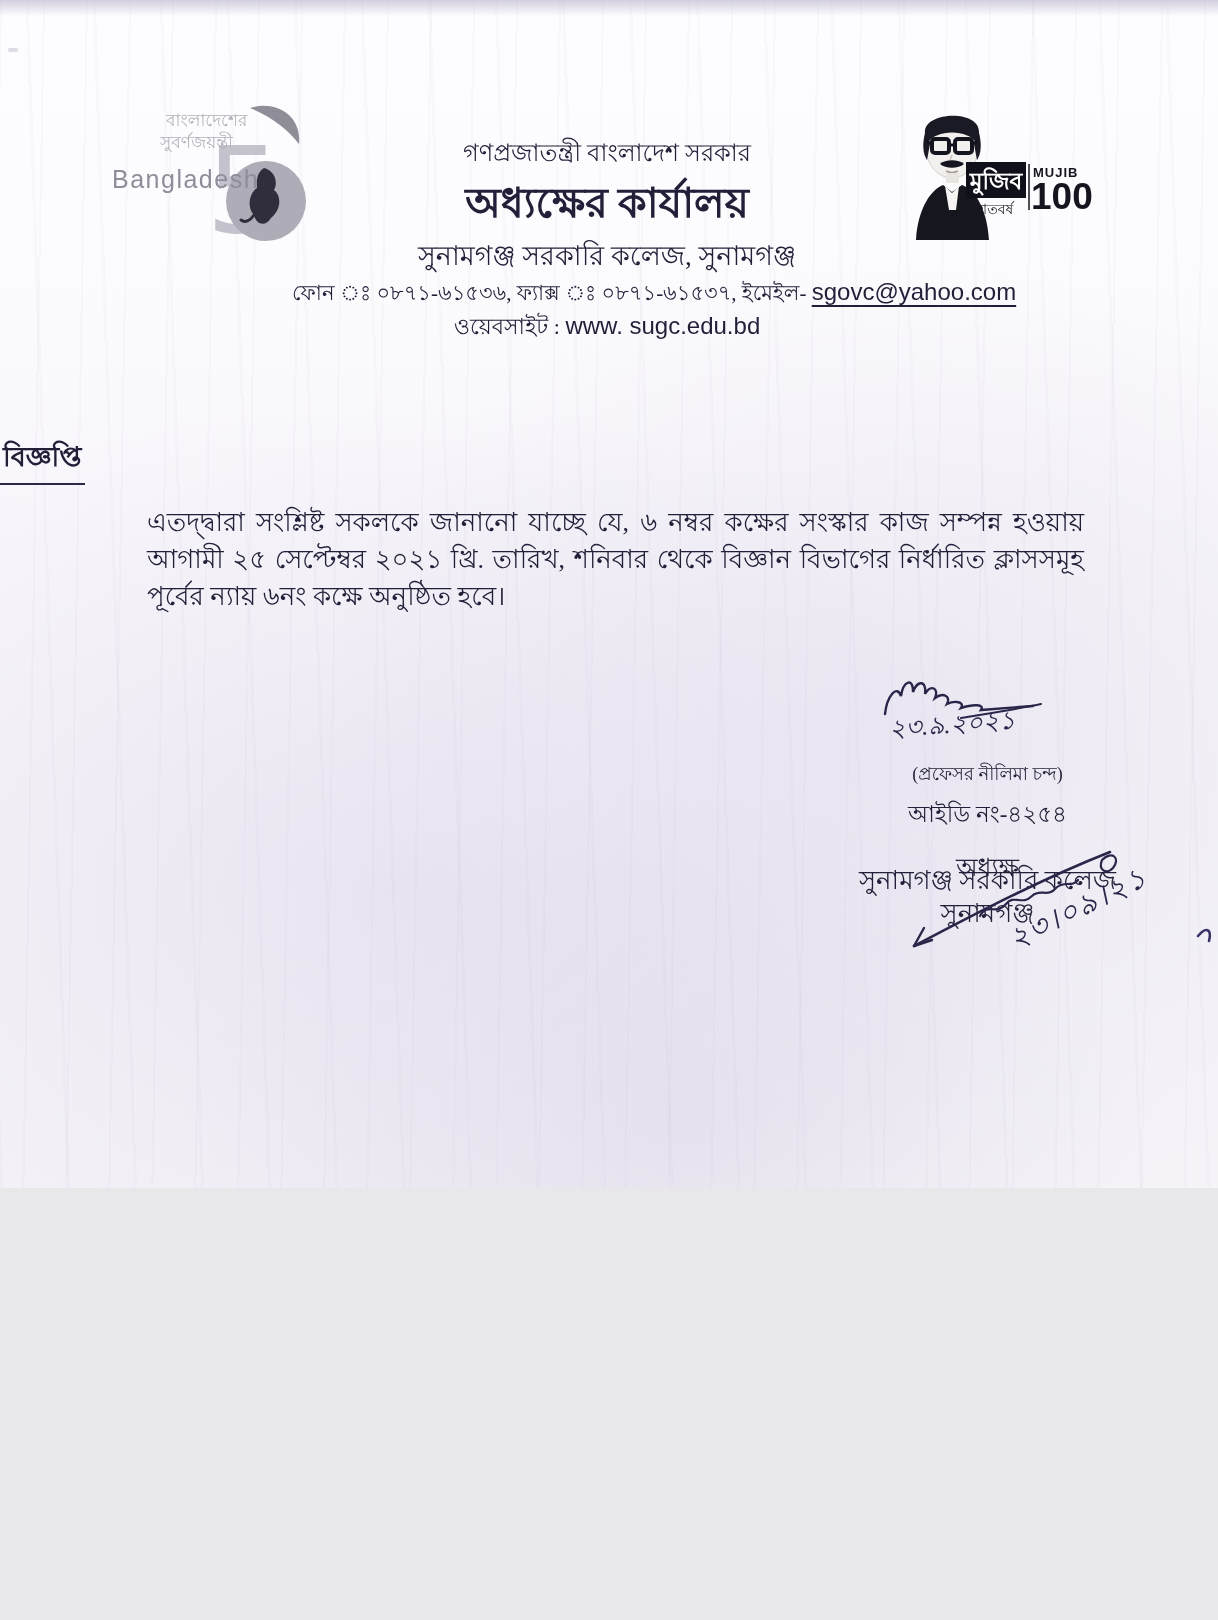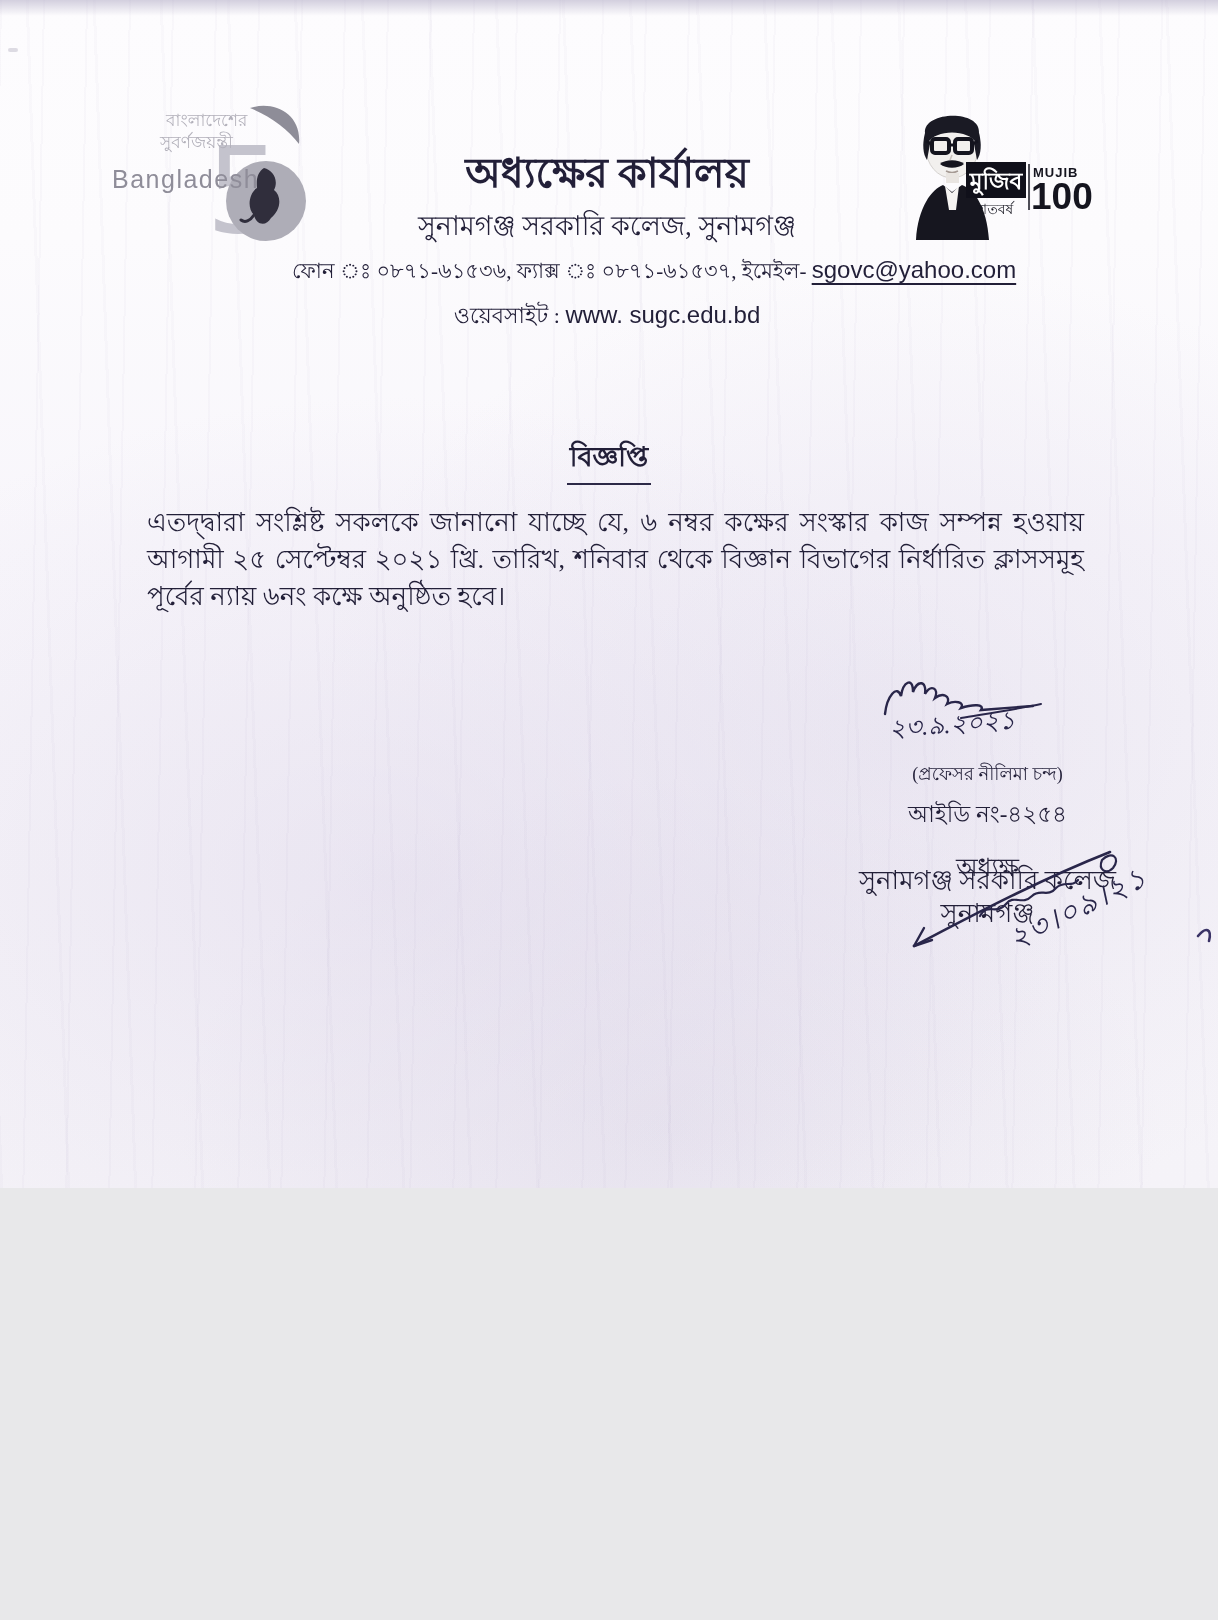--- a/index.html
+++ b/index.html
@@ -29,39 +29,39 @@
   }
   .bn{font-family:"Liberation Serif", serif;}
   .lat{font-family:"Liberation Sans", sans-serif;}
 
   .center-head{
     position:absolute;left:292px;top:138px;width:630px;text-align:center;
   }
   .gov-line{font-size:24px;line-height:30px;}
   .office-line{font-size:41px;font-weight:bold;line-height:40px;margin-top:15px;}
   .college-line{font-size:27px;line-height:34px;margin-top:16px;}
-  .contact-line{font-size:21px;line-height:30px;margin-top:12px;white-space:nowrap;}
+  .contact-line{font-size:21px;line-height:30px;margin-top:4px;white-space:nowrap;}
   .contact-line .email{
     font-size:24px;
     text-decoration:underline;
     text-decoration-thickness:2px;
     text-underline-offset:5px;
   }
-  .site-line{font-size:22px;line-height:30px;margin-top:14px;}
+  .site-line{font-size:22px;line-height:30px;margin-top:3px;}
   .site-line .site{font-size:24px;}
 
   .logo-left{position:absolute;left:108px;top:102px;}
   .logo-right{position:absolute;left:900px;top:100px;}
 
   .date-line{
     position:absolute;top:378px;right:172px;
     font-size:26px;
   }
   .notice-title-row{
-    position:absolute;left:0;top:436px;width:1218px;text-align:center;
+    position:absolute;left:0;top:436px;width:1218px;text-align:left;
   }
   .notice-title{
     display:inline-block;font-size:27px;font-weight:bold;
     border-bottom:2px solid #2c2947;padding:0 3px 2px 3px;
   }
   .body-par{
     position:absolute;left:147px;top:504px;width:937px;
     font-size:26px;line-height:37px;text-align:justify;
   }
 
@@ -119,20 +119,21 @@
       <rect x="66" y="62" width="60" height="36" fill="#10101a"></rect>
       <text x="96" y="89" font-size="23" fill="#ffffff" text-anchor="middle" font-weight="bold">মুজিব</text>
       <text x="96" y="114" font-size="14" fill="#15151f" text-anchor="middle">শতবর্ষ</text>
       <line x1="129" y1="64" x2="129" y2="110" stroke="#15151f" stroke-width="1.5"></line>
       <text x="133" y="77" font-size="13" fill="#15151f" font-weight="bold" letter-spacing="1" font-family="Liberation Sans, sans-serif">MUJIB</text>
       <text x="131" y="109" font-size="37" fill="#15151f" font-weight="bold" font-family="Liberation Sans, sans-serif">100</text>
     </g>
   </svg>
 
   <div class="center-head">
+    <div class="gov-line bn">গণপ্রজাতন্ত্রী বাংলাদেশ সরকার</div>
     <div class="office-line bn">অধ্যক্ষের কার্যালয়</div>
     <div class="college-line bn">সুনামগঞ্জ সরকারি কলেজ,  সুনামগঞ্জ</div>
     <div class="contact-line bn"><span>ফোন ঃ ০৮৭১-৬১৫৩৬, ফ্যাক্স ঃ ০৮৭১-৬১৫৩৭,  ইমেইল- </span><span class="email lat">sgovc@yahoo.com</span></div>
     <div class="site-line bn"><span>ওয়েবসাইট : </span><span class="site lat">www. sugc.edu.bd</span></div>
   </div>
 
 
   <div class="notice-title-row">
     <span class="notice-title bn">বিজ্ঞপ্তি</span>
   </div>

